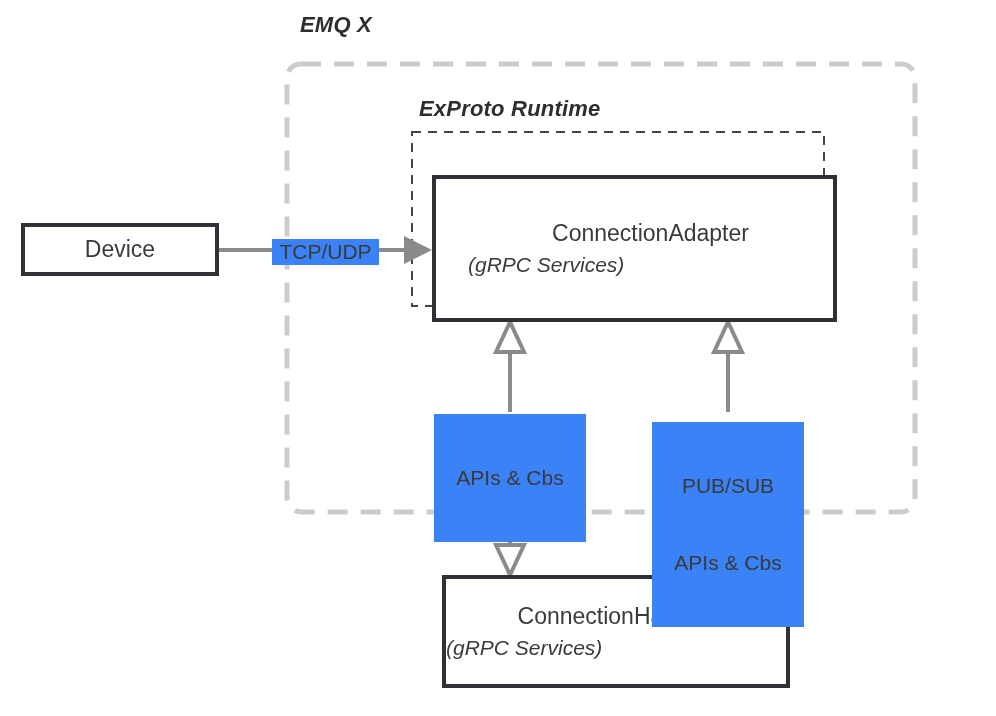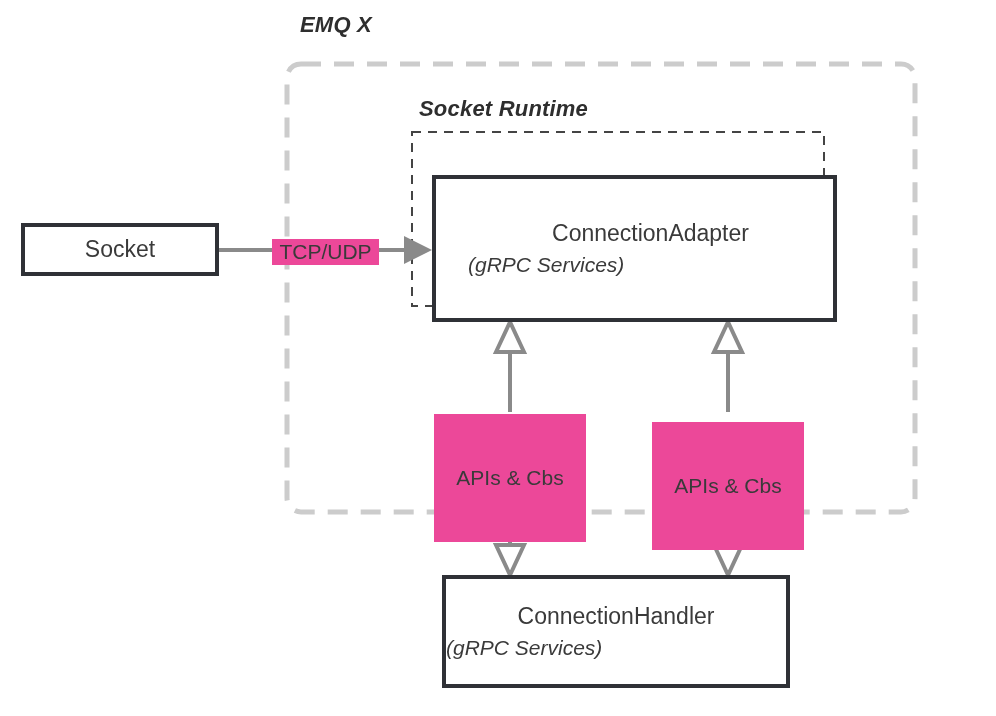--- a/index.html
+++ b/index.html
@@ -62,21 +62,21 @@
   }
   .node-device {
     border-width: 4px;
   }
   .edge-label {
     position: absolute;
     font-size: 21px;
     color: #3a3a3a;
     text-align: center;
     white-space: pre;
-    background: #ec4899;
+    background: #3b82f6;
     line-height: 1.22;
   }
 </style>
 </head>
 <body>
 
 <div id="canvas">
 
   <svg class="layer" viewBox="0 0 996 716" xmlns="http://www.w3.org/2000/svg">
 
@@ -94,39 +94,40 @@
     <polygon points="510,575 496,545 524,545" fill="#ffffff" stroke="#8a8a8a" stroke-width="4" stroke-linejoin="miter"></polygon>
 
     <line x1="728" y1="345" x2="728" y2="412" stroke="#8a8a8a" stroke-width="4"></line>
     <line x1="728" y1="478" x2="728" y2="552" stroke="#8a8a8a" stroke-width="4"></line>
     <polygon points="728,322 714,352 742,352" fill="#ffffff" stroke="#8a8a8a" stroke-width="4" stroke-linejoin="miter"></polygon>
     <polygon points="728,575 714,545 742,545" fill="#ffffff" stroke="#8a8a8a" stroke-width="4" stroke-linejoin="miter"></polygon>
   </svg>
 
   <div class="txt group-title" style="left:300px; top:12px;">EMQ X</div>
 
-  <div class="txt group-title" style="left:419px; top:96px;">Socket Runtime</div>
+  <div class="txt group-title" style="left:419px; top:96px;">ExProto Runtime</div>
 
   <div class="node node-device" style="left:21px; top:223px; width:198px; height:53px;">
-    <div class="box-title" style="font-size:23px;">Socket</div>
+    <div class="box-title" style="font-size:23px;">Device</div>
   </div>
 
   <div class="node" style="left:432px; top:175px; width:405px; height:147px;padding-left:32px;">
     <div class="box-title">ConnectionAdapter</div>
     <div class="box-sub" style="margin-top:6px;">(gRPC Services)</div>
   </div>
 
   <div class="node" style="left:442px; top:575px; width:348px; height:113px;">
     <div class="box-title">ConnectionHandler</div>
     <div class="box-sub" style="margin-top:6px;">(gRPC Services)</div>
   </div>
 
   <div class="edge-label" style="left:272px; top:239px; width:107px;">TCP/UDP</div>
 
   <div class="edge-label" style="left:434px; top:414px; width:152px;">
     <div>APIs &amp; Cbs</div>
   </div>
 
   <div class="edge-label" style="left:652px; top:422px; width:152px;">
+    <div>PUB/SUB</div>
     <div>APIs &amp; Cbs</div>
   </div>
 
 </div>
 
 </body></html>

